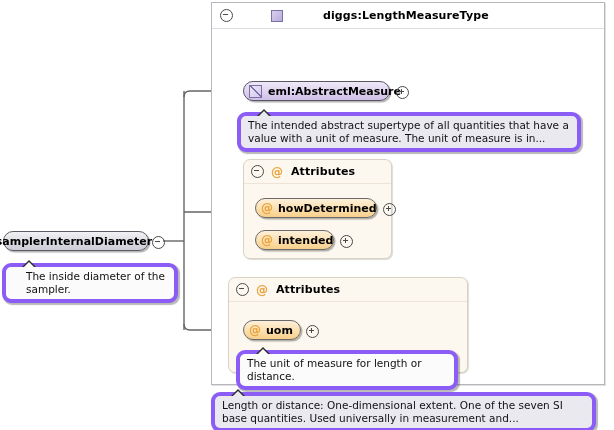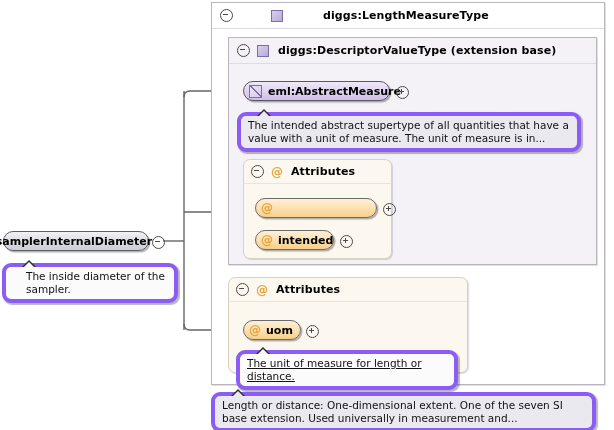--- a/index.html
+++ b/index.html
@@ -250,27 +250,20 @@
   </svg>
 
   <div class="grp outer" style="left:211px; top:2px; width:394px; height:383px;">
     <div class="grp-head">
       <span class="toggle"></span>
       <span class="sq-icon"></span>
       <span class="grp-title" style="margin-left:9px;">diggs:LengthMeasureType</span>
     </div>
   </div>
 
-  <div class="grp inner" style="left:228px; top:37px; width:369px; height:228px;">
-    <div class="grp-head">
-      <span class="toggle"></span>
-      <span class="sq-icon"></span>
-      <span class="grp-title" style="margin-left:9px;">diggs:DescriptorValueType (extension base)</span>
-    </div>
-  </div>
 
   <div class="node element" style="left:3px; top:231px; width:146px; justify-content:center;">
     <span class="nlabel">samplerInternalDiameter</span>
   </div>
   <span class="toggle node-plus" style="left:152px; top:236px;"></span>
 
   <div class="balloon white" style="left:2px; top:263px; width:176px;padding-left:20px;">
     <span class="tail"></span>
     <span class="tail-in"></span>
     <span>The inside diameter of the sampler.</span>
@@ -291,20 +284,21 @@
   <div class="attrgrp" style="left:243px; top:159px; width:149px; height:100px;">
     <div class="grp-head">
       <span class="toggle"></span>
       <span class="at-icon">@</span>
       <span class="grp-title" style="margin-left:8px;">Attributes</span>
     </div>
   </div>
 
   <div class="node attribute" style="left:255px; top:198px; width:122px;">
     <span class="at-glyph">@</span>
+    <span class="nlabel">howDetermined</span>
   </div>
   <span class="toggle plus node-plus" style="left:383px; top:203px;"></span>
 
   <div class="node attribute" style="left:255px; top:230px; width:79px;">
     <span class="at-glyph">@</span>
     <span class="nlabel">intended</span>
   </div>
   <span class="toggle plus node-plus" style="left:340px; top:235px;"></span>
 
   <div class="attrgrp" style="left:228px; top:277px; width:240px; height:96px;">
@@ -314,25 +308,25 @@
       <span class="grp-title" style="margin-left:8px;">Attributes</span>
     </div>
   </div>
 
   <div class="node attribute" style="left:243px; top:320px; width:58px;">
     <span class="at-glyph">@</span>
     <span class="nlabel">uom</span>
   </div>
   <span class="toggle plus node-plus" style="left:306px; top:325px;"></span>
 
-  <div class="balloon white" style="left:236px; top:350px; width:222px;text-decoration:underline;">
+  <div class="balloon white" style="left:236px; top:350px; width:222px;">
     <span class="tail"></span>
     <span class="tail-in"></span>
     <span>The unit of measure for length or distance.</span>
   </div>
 
   <div class="balloon" style="left:211px; top:392px; width:385px;">
     <span class="tail"></span>
     <span class="tail-in"></span>
-    <span>Length or distance: One-dimensional extent. One of the seven SI base extension. Used universally in measurement and...</span>
+    <span>Length or distance: One-dimensional extent. One of the seven SI base quantities. Used universally in measurement and...</span>
   </div>
 
 </div>
 
 </body></html>

